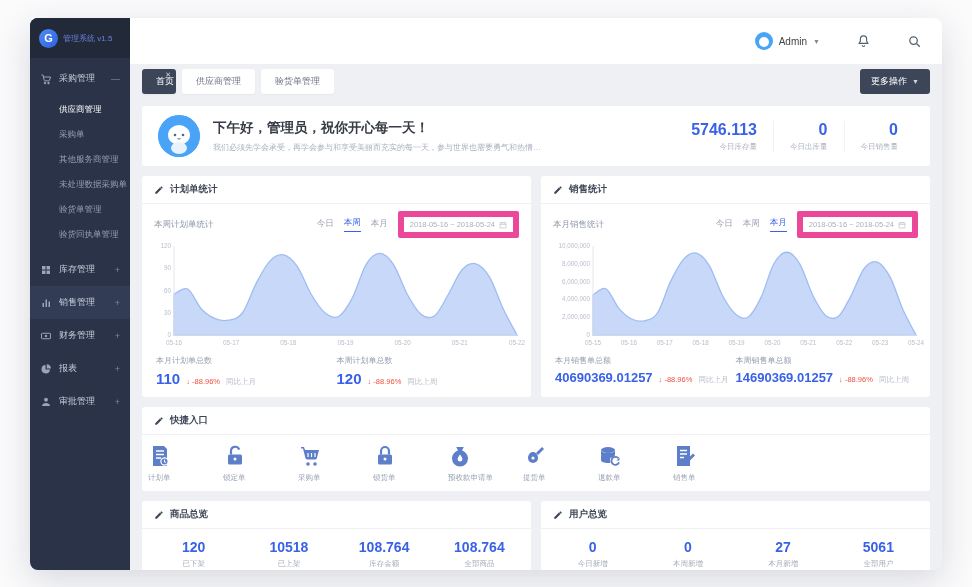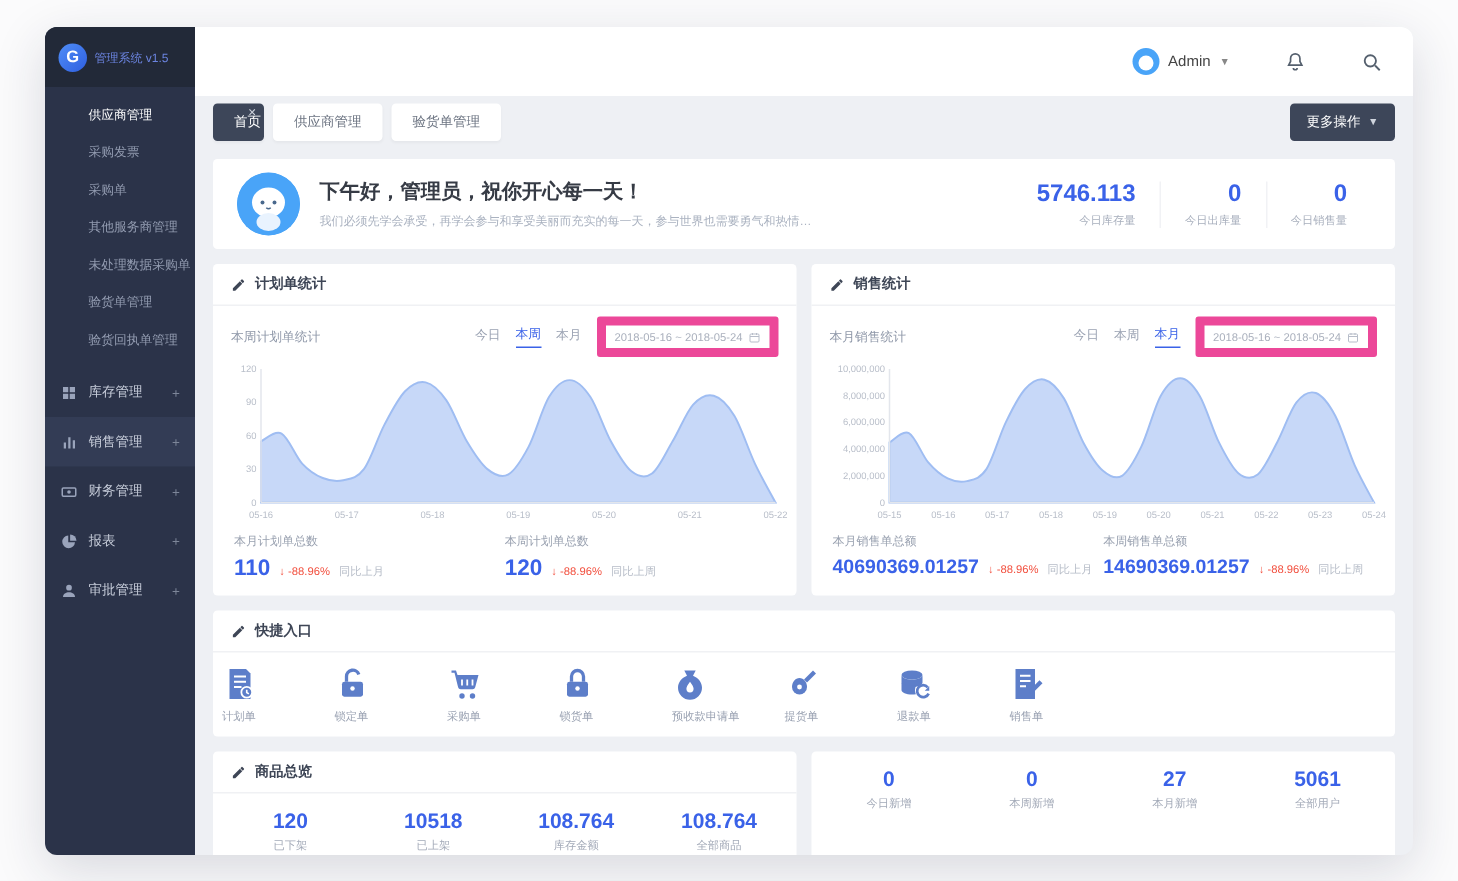--- a/index.html
+++ b/index.html
@@ -99,23 +99,33 @@
 <body>
 
 <div class="window">
 
   <aside class="sidebar">
     <div class="logo">
       <span class="logo-badge">G</span>
       <span class="logo-text">管理系统 v1.5</span>
     </div>
     <nav>
+      <div class="menu-group">
+        <span class="mi">
+            <svg viewBox="0 0 24 24" fill="none" stroke="currentColor" stroke-width="2">
+              <path d="M3 4h3l2.4 10.5a1.5 1.5 0 0 0 1.5 1.2h7.6a1.5 1.5 0 0 0 1.5-1.1L21 8H7"></path>
+              <circle cx="10" cy="20" r="1.6" fill="currentColor"></circle>
+              <circle cx="17" cy="20" r="1.6" fill="currentColor"></circle>
+            </svg>
+          </span>
+        <span class="glabel">采购管理</span>
+        <span class="exp">—</span>
+      </div>
       <div class="submenu">
         <div class="sub-item active">供应商管理</div>
-        <div class="sub-item">采购发票</div>
         <div class="sub-item">采购单</div>
         <div class="sub-item">其他服务商管理</div>
         <div class="sub-item">未处理数据采购单</div>
         <div class="sub-item">验货单管理</div>
         <div class="sub-item">验货回执单管理</div>
       </div>
       <div class="menu-group">
         <span class="mi">
             <svg viewBox="0 0 24 24" fill="currentColor">
               <path d="M4 4h7v7H4zM13 4h7v7h-7zM4 13h7v7H4zM13 13h7v7h-7z"></path>
@@ -467,20 +477,28 @@
                 <div class="v">108.764</div>
                 <div class="l">库存金额</div>
               </div>
             <div class="ostat">
                 <div class="v">108.764</div>
                 <div class="l">全部商品</div>
               </div>
           </div>
         </div>
         <div class="card panel">
+          <div class="phead">
+            <span class="pico">
+                <svg viewBox="0 0 24 24" fill="currentColor">
+                  <path d="M3 17.2V21h3.8L18 9.8 14.2 6 3 17.2zM20.7 7.1a1 1 0 0 0 0-1.4l-2.4-2.4a1 1 0 0 0-1.4 0L15 5.2 18.8 9z"></path>
+                </svg>
+              </span>
+            <span class="ptitle">用户总览</span>
+          </div>
           <div class="ov-body">
             <div class="ostat">
                 <div class="v">0</div>
                 <div class="l">今日新增</div>
               </div>
             <div class="ostat">
                 <div class="v">0</div>
                 <div class="l">本周新增</div>
               </div>
             <div class="ostat">

